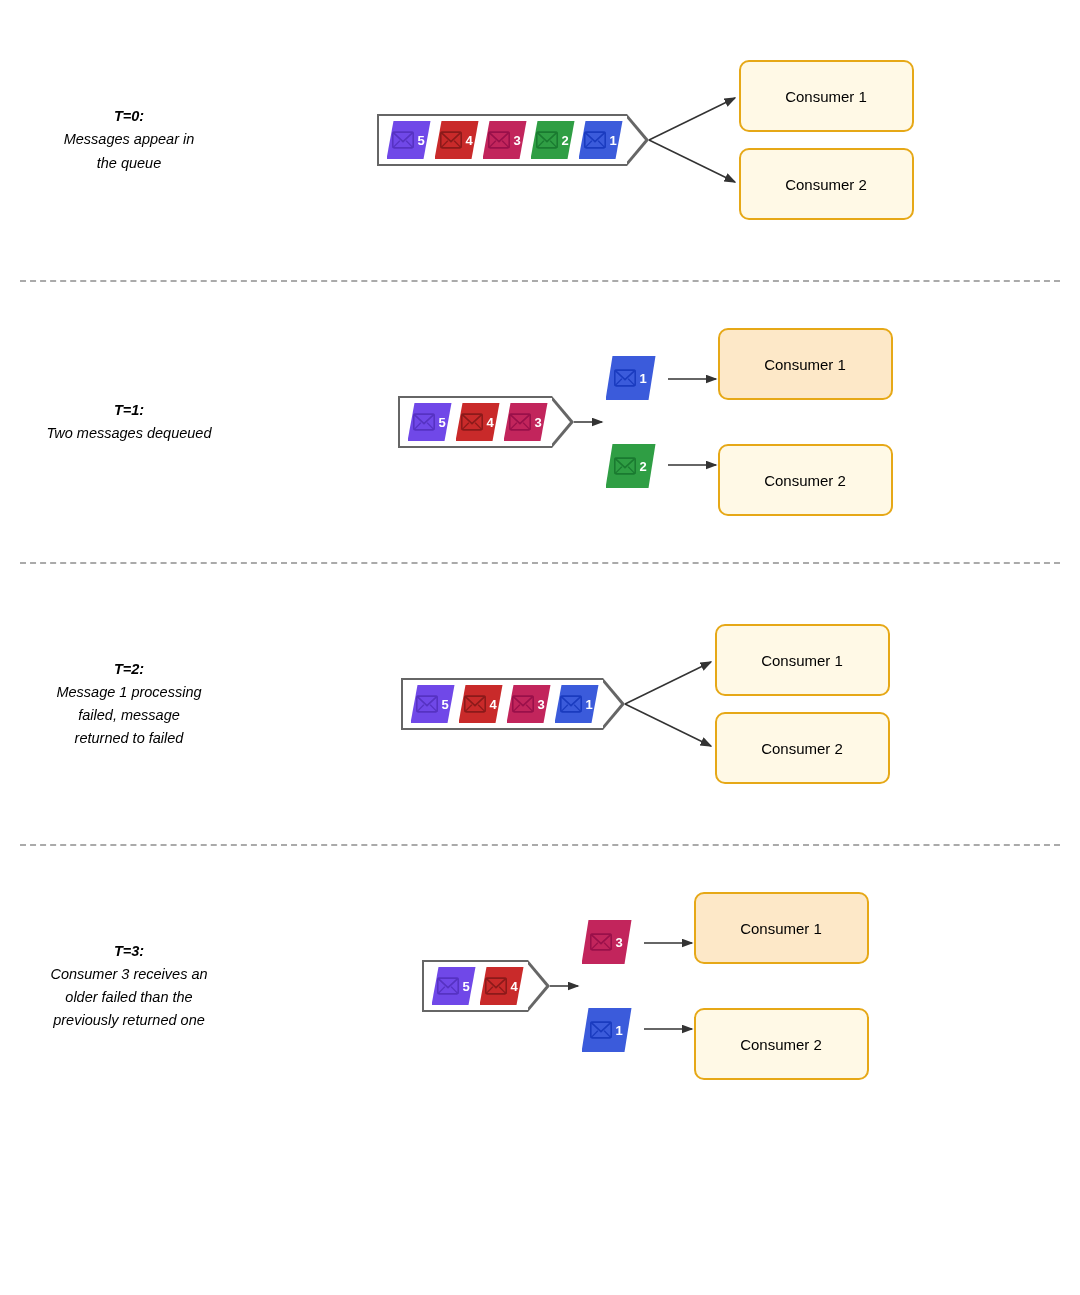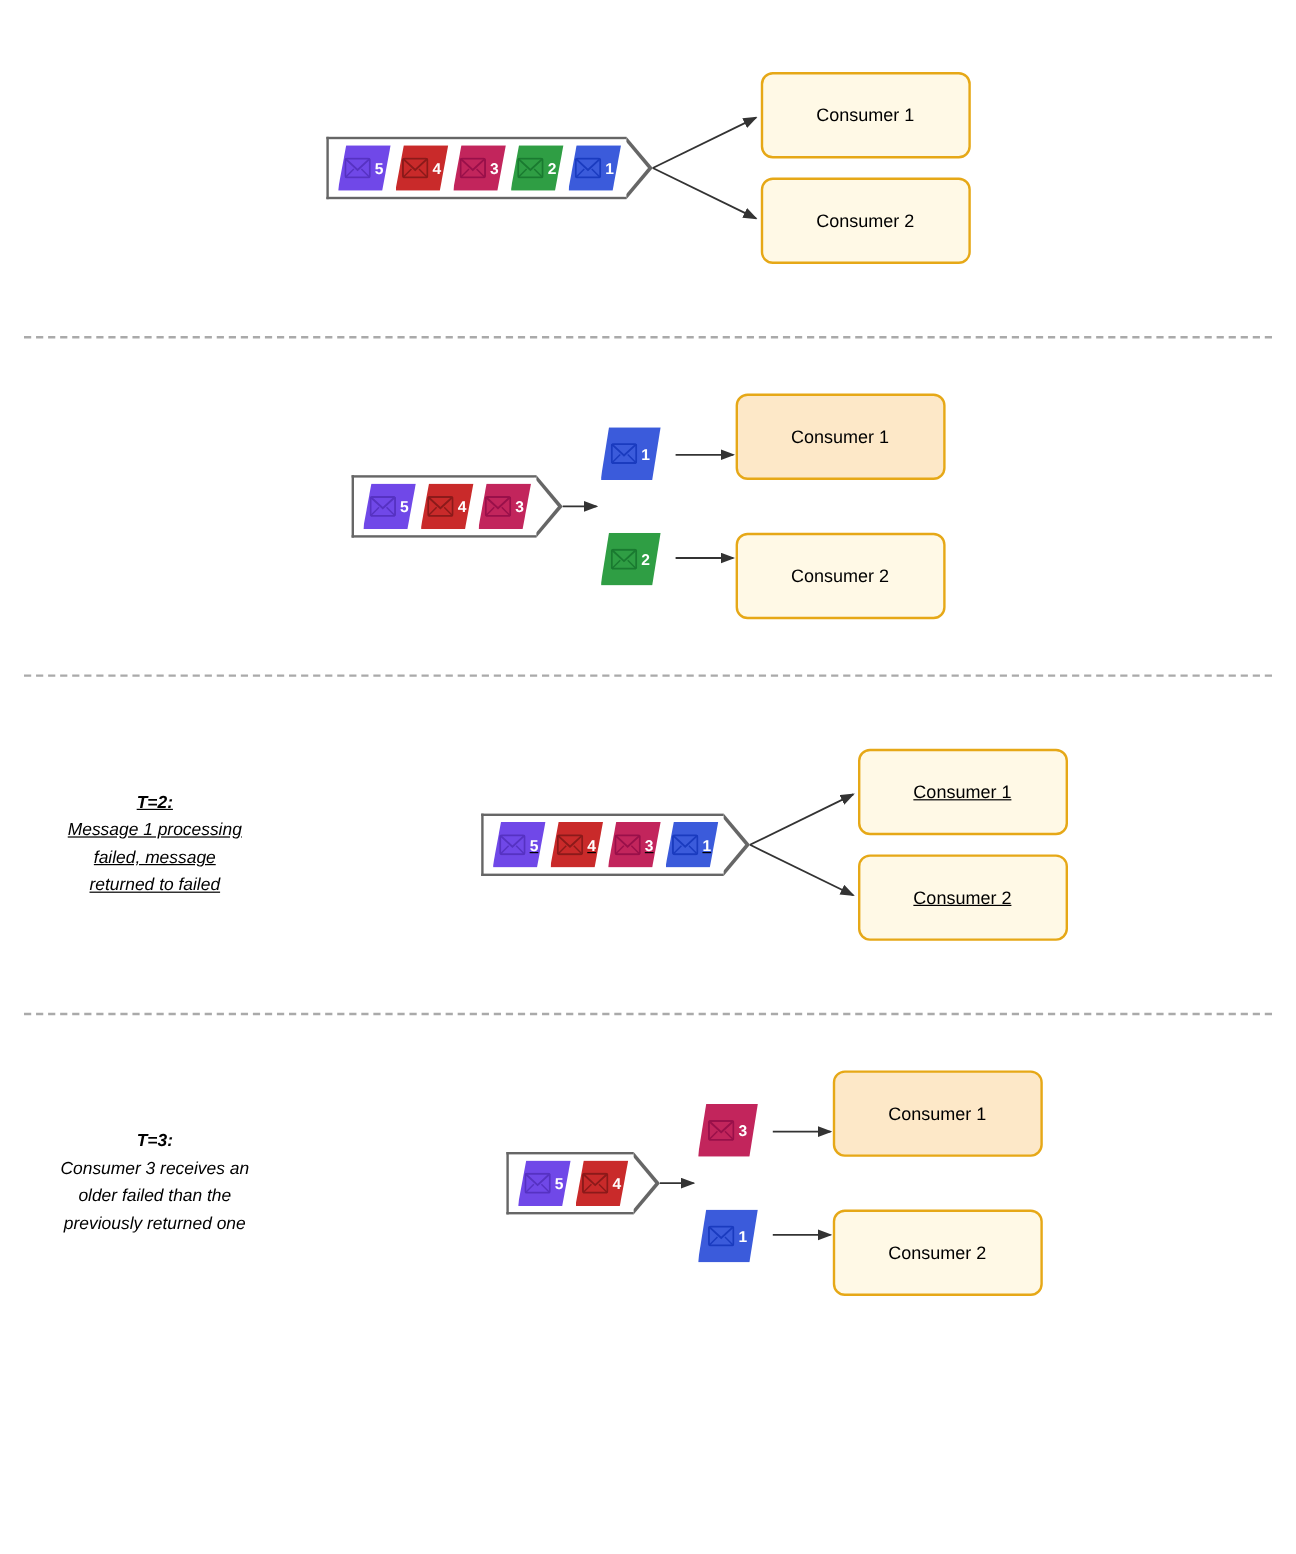--- a/index.html
+++ b/index.html
@@ -9,20 +9,25 @@
       width: 1080px;
       min-height: 1295px;
     }
   </style>
 </head>
 <body>
 
 <div id="app">
 
     <div style="display:flex;align-items:center;padding:28px 24px;min-height:280px;">
+      <div style="width:210px;flex-shrink:0;text-align:center;font-style:italic;font-size:14.5px;line-height:1.6;">
+        <div style="font-weight:bold;font-style:italic;">T=0:</div>
+        <div>Messages appear in</div>
+        <div>the queue</div>
+      </div>
       <div style="flex:1;display:flex;align-items:center;justify-content:center;">
 
       <div style="position:relative;display:flex;align-items:center;">
         <div>
     <div style="display:flex;align-items:center;">
       <div style="
         display:flex;align-items:center;
         height:52px;
         border:2px solid #666;
         border-right:none;
@@ -168,20 +173,24 @@
     font-size:15px;
   ">Consumer 2</div>
         </div>
       </div>
 
       </div>
     </div>
 
     <hr style="border:none;border-top:2px dashed #aaa;margin:0 20px;">
     <div style="display:flex;align-items:center;padding:28px 24px;min-height:280px;">
+      <div style="width:210px;flex-shrink:0;text-align:center;font-style:italic;font-size:14.5px;line-height:1.6;">
+        <div style="font-weight:bold;font-style:italic;">T=1:</div>
+        <div>Two messages dequeued</div>
+      </div>
       <div style="flex:1;display:flex;align-items:center;justify-content:center;">
 
       <div style="position:relative;display:flex;align-items:center;">
         <div>
     <div style="display:flex;align-items:center;">
       <div style="
         display:flex;align-items:center;
         height:52px;
         border:2px solid #666;
         border-right:none;
@@ -335,21 +344,21 @@
     display:flex;align-items:center;justify-content:center;
     font-size:15px;
   ">Consumer 2</div>
         </div>
       </div>
 
       </div>
     </div>
 
     <hr style="border:none;border-top:2px dashed #aaa;margin:0 20px;">
-    <div style="display:flex;align-items:center;padding:28px 24px;min-height:280px;text-decoration:underline;">
+    <div style="display:flex;align-items:center;padding:28px 24px;min-height:280px;">
       <div style="width:210px;flex-shrink:0;text-align:center;font-style:italic;font-size:14.5px;line-height:1.6;">
         <div style="font-weight:bold;font-style:italic;">T=2:</div>
         <div>Message 1 processing</div>
         <div>failed, message</div>
         <div>returned to failed</div>
       </div>
       <div style="flex:1;display:flex;align-items:center;justify-content:center;">
 
       <div style="position:relative;display:flex;align-items:center;">
         <div>

